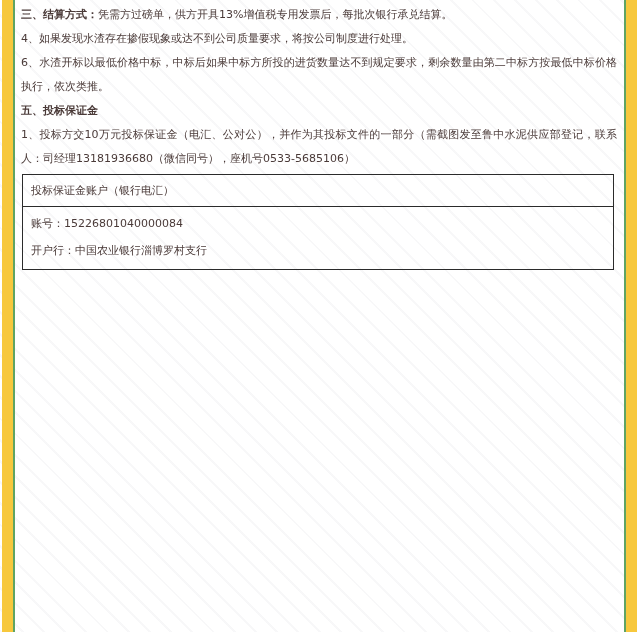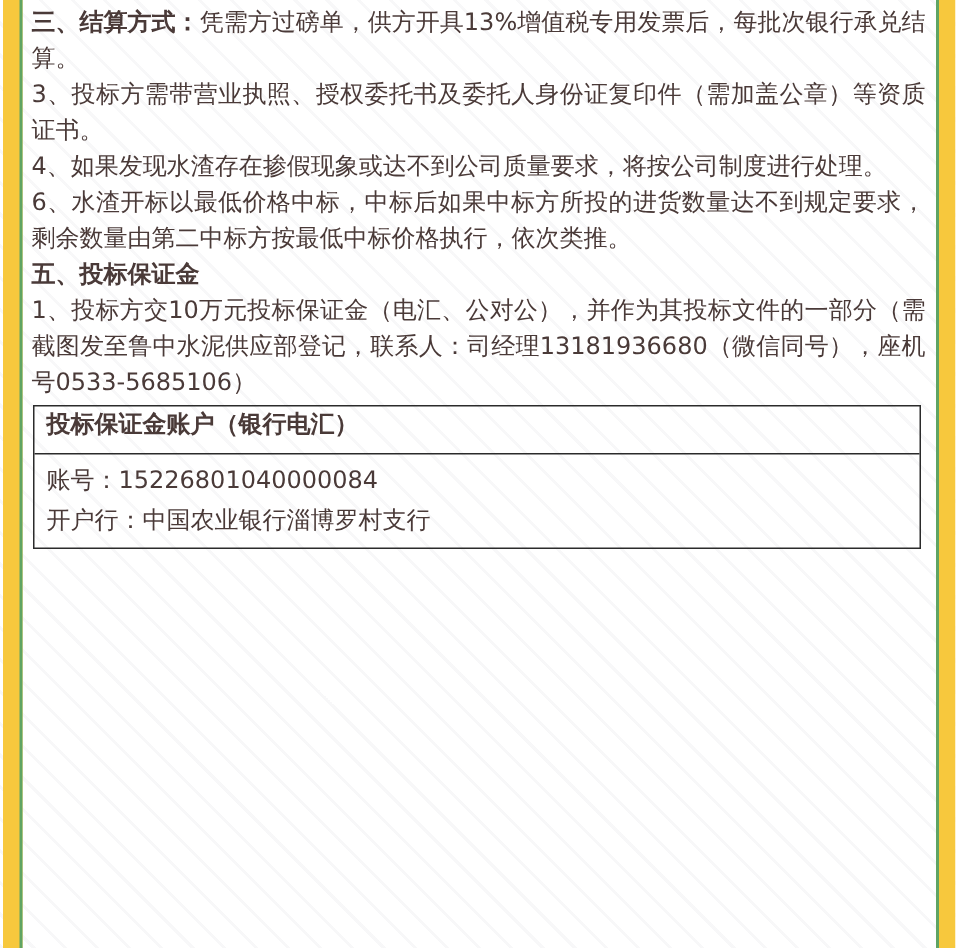--- a/index.html
+++ b/index.html
@@ -22,48 +22,47 @@
         rgba(0,0,0,0) 2px, rgba(0,0,0,0) 15px),
       #ffffff;
   }
   .bar{position:absolute;top:0;bottom:0;background:var(--frame-yellow);}
   .bar.left{left:2px;width:11px;border-right:2px solid var(--frame-green);}
   .bar.right{right:0;width:11px;border-left:2px solid var(--frame-green);}
   .content{
     position:absolute;left:15px;right:13px;top:0;bottom:0;
     padding:3px 7px 0 6px;
     color:var(--text-color);
-    font-size:16px;line-height:24px;
+    font-size:11px;line-height:24px;
     text-align:justify;text-justify:inter-ideograph;
   }
   .content p{margin:0;}
   .content p strong{font-weight:bold;}
   .acct-table{
     width:590px;margin-left:1px;margin-top:3px;
     border:1px solid var(--table-border);
     background:transparent;
   }
   .acct-header{
-    height:31px;display:flex;align-items:flex-start;
-    padding:0 8px;border-bottom:1px solid var(--table-border);font-weight:bold;
+    height:31px;display:flex;align-items:center;
+    padding:0 8px;border-bottom:1px solid var(--table-border);
   }
   .acct-body{padding:3px 8px 4px 8px;}
   .acct-row{height:27.4px;display:flex;align-items:center;}
 </style>
 </head>
 <body>
 
 <div class="page">
   <div class="bar left"></div>
   <div class="bar right"></div>
 
   <div class="content">
     <div id="paragraphs">
         <p><strong>三、结算方式：</strong>凭需方过磅单，供方开具13%增值税专用发票后，每批次银行承兑结算。</p>
-        <p>3、投标方需带营业执照、授权委托书及委托人身份证复印件（需加盖公章）等资质证书。</p>
         <p>4、如果发现水渣存在掺假现象或达不到公司质量要求，将按公司制度进行处理。</p>
         <p>6、水渣开标以最低价格中标，中标后如果中标方所投的进货数量达不到规定要求，剩余数量由第二中标方按最低中标价格执行，依次类推。</p>
         <p><strong>五、投标保证金</strong></p>
         <p>1、投标方交10万元投标保证金（电汇、公对公），并作为其投标文件的一部分（需截图发至鲁中水泥供应部登记，联系人：司经理13181936680（微信同号），座机号0533-5685106）</p>
       </div>
 
     <div class="acct-table">
       <div class="acct-header">
         <span>投标保证金账户（银行电汇）</span>
       </div>

